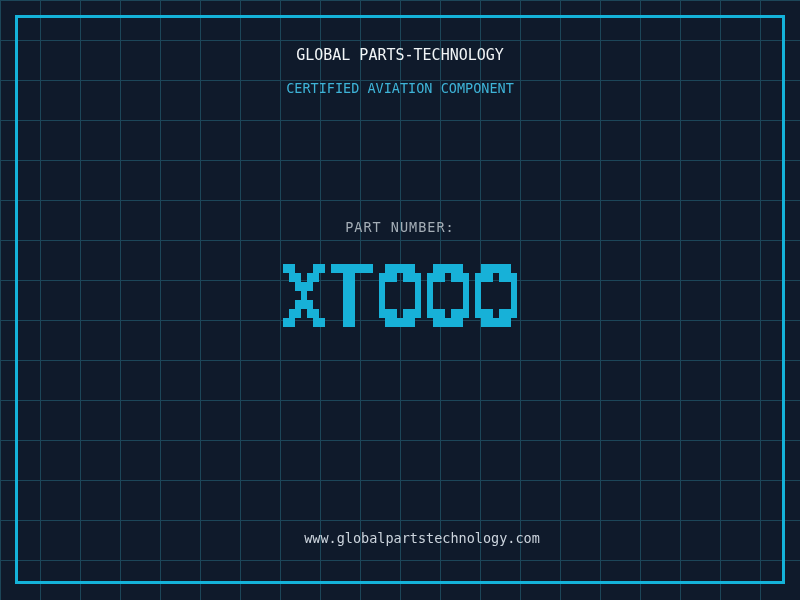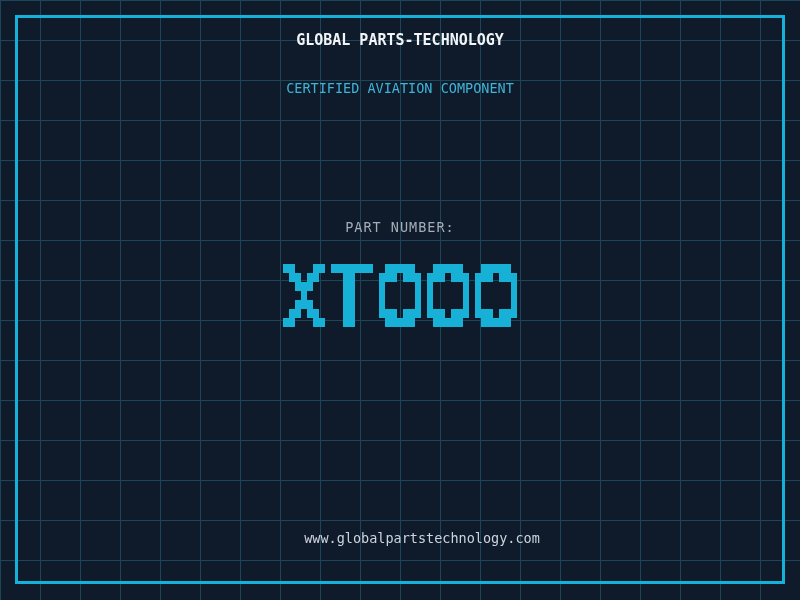--- a/index.html
+++ b/index.html
@@ -38,24 +38,24 @@
     border: 3px solid var(--frame);
   }
   .centered-text {
     position: absolute;
     left: 0;
     right: 0;
     text-align: center;
     white-space: pre;
   }
   .title {
-    top: 32px;
+    top: 47px;
     font-size: 15px;
     line-height: 16px;
-    font-weight: bold;
+    font-weight: normal;
     letter-spacing: 0px;
     color: var(--title_text);
   }
   .subtitle {
     top: 81px;
     font-size: 13.5px;
     line-height: 14px;
     color: var(--subtitle_text);
   }
   .part-label {

